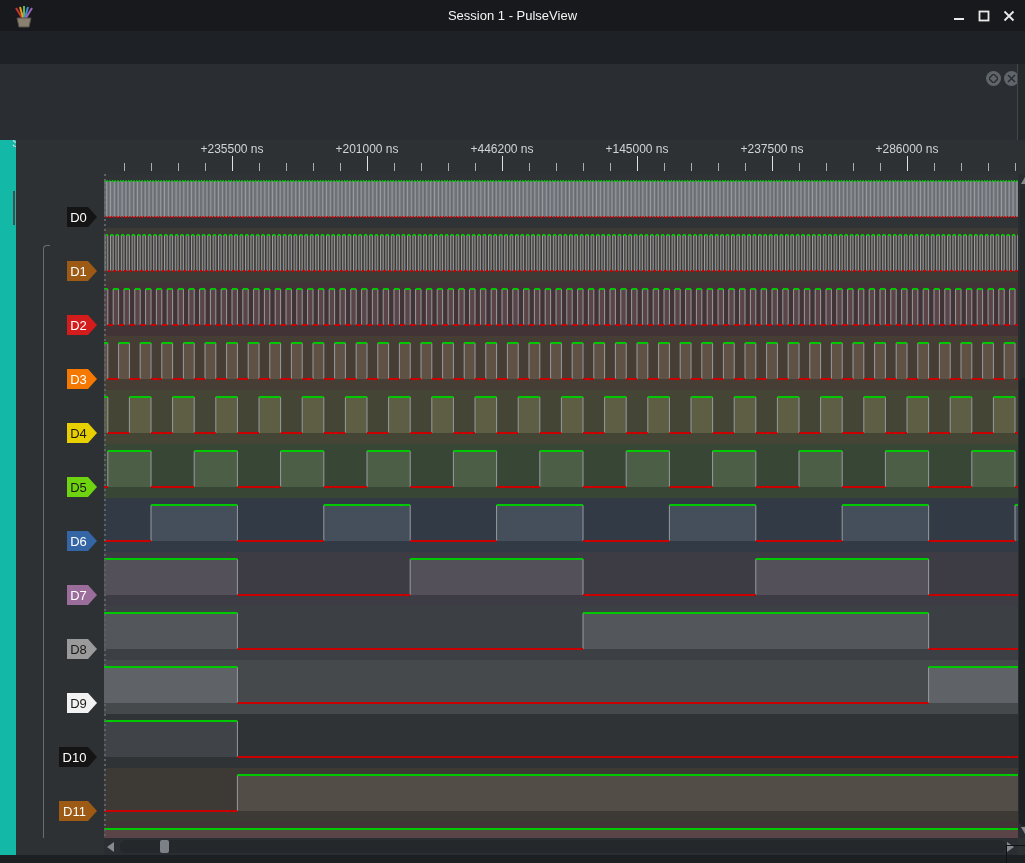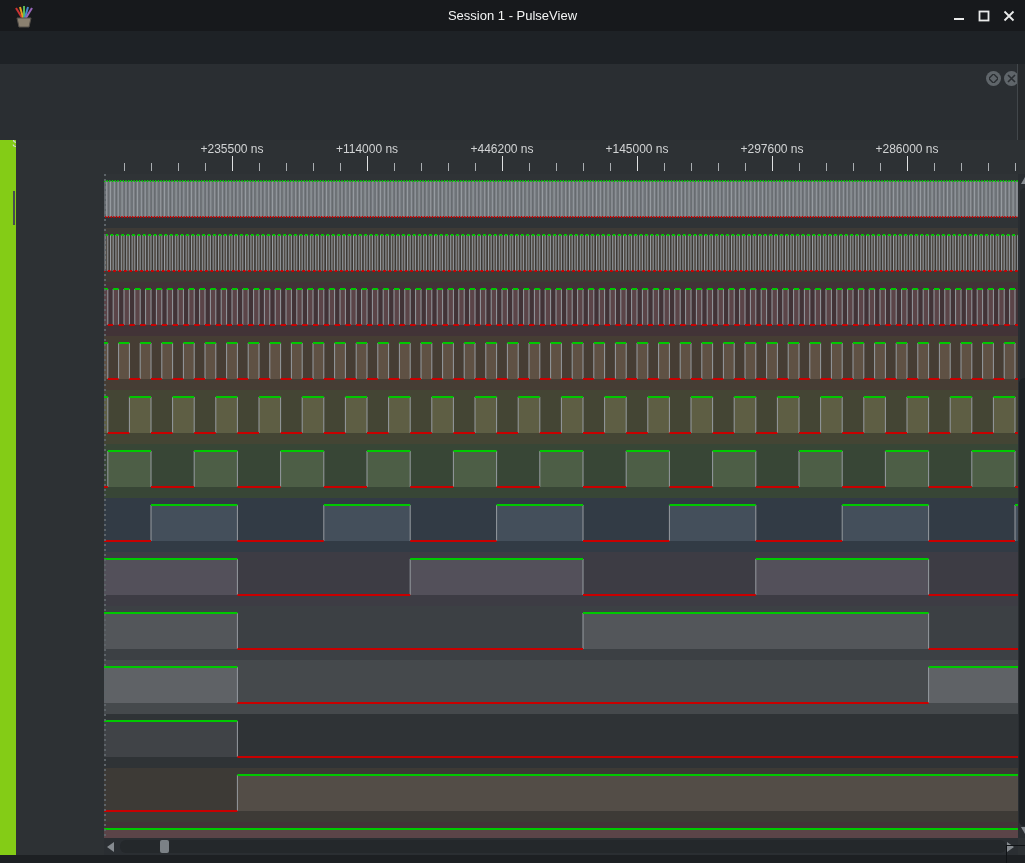--- a/index.html
+++ b/index.html
@@ -1,18 +1,18 @@
 <!DOCTYPE html>
 <html><head>
 <meta charset="utf-8">
 <style>
   * { margin:0; padding:0; box-sizing:border-box; }
   html,body { background:#1d2023; }
   body { font-family:"Liberation Sans", sans-serif; }
-  #app { position:relative; width:1025px; height:863px; background:#84cc16; overflow:hidden; }
+  #app { position:relative; width:1025px; height:863px; background:#14b8a6; overflow:hidden; }
   .abs { position:absolute; }
 
   
   .titlebar { left:0; top:0; width:1025px; height:31px; background:#17191c; }
   .title-text { left:0; right:0; top:8px; text-align:center; color:#f4f5f5; font-size:13px; }
   .winbtn { top:9px; width:16px; height:14px; display:flex; align-items:center; justify-content:center; }
 
   
   .tabbar { left:0; top:31px; width:1025px; height:33px; background:#1e2226; }
   .vsep { width:1px; background:#3c4146; }
@@ -237,24 +237,24 @@
     <svg class="abs" style="left:952px;top:102px" width="30" height="28" viewBox="0 0 30 28">
       <path d="M4 3 V23 H27" stroke="#15181a" stroke-width="2" fill="none"></path>
       <path d="M4 3 l-2.5 4 h5 z M27 23 l-4 -2.5 v5 z" fill="#15181a"></path>
       <text x="7" y="14" font-size="11" font-style="italic" fill="#cc1111" font-family="Liberation Serif, serif">f(x)</text>
     </svg>
   </div>
 
   <div class="abs view">
     <div id="ruler">
         <div class="ruler-label" style="left:216px">+235500 ns</div>
-        <div class="ruler-label" style="left:351px">+114000 ns</div>
+        <div class="ruler-label" style="left:351px">+201000 ns</div>
         <div class="ruler-label" style="left:486px">+446200 ns</div>
         <div class="ruler-label" style="left:621px">+145000 ns</div>
-        <div class="ruler-label" style="left:756px">+297600 ns</div>
+        <div class="ruler-label" style="left:756px">+237500 ns</div>
         <div class="ruler-label" style="left:891px">+286000 ns</div>
         <div class="tick minor" style="left:108px;top:23px;height:8px"></div>
         <div class="tick minor" style="left:135px;top:23px;height:8px"></div>
         <div class="tick minor" style="left:162px;top:23px;height:8px"></div>
         <div class="tick minor" style="left:189px;top:23px;height:8px"></div>
         <div class="tick" style="left:216px;top:16px;height:15px"></div>
         <div class="tick minor" style="left:243px;top:23px;height:8px"></div>
         <div class="tick minor" style="left:270px;top:23px;height:8px"></div>
         <div class="tick minor" style="left:297px;top:23px;height:8px"></div>
         <div class="tick minor" style="left:324px;top:23px;height:8px"></div>
@@ -277,20 +277,37 @@
         <div class="tick minor" style="left:783px;top:23px;height:8px"></div>
         <div class="tick minor" style="left:810px;top:23px;height:8px"></div>
         <div class="tick minor" style="left:837px;top:23px;height:8px"></div>
         <div class="tick minor" style="left:864px;top:23px;height:8px"></div>
         <div class="tick" style="left:891px;top:16px;height:15px"></div>
         <div class="tick minor" style="left:918px;top:23px;height:8px"></div>
         <div class="tick minor" style="left:945px;top:23px;height:8px"></div>
         <div class="tick minor" style="left:972px;top:23px;height:8px"></div>
         <div class="tick minor" style="left:999px;top:23px;height:8px"></div>
       </div>
+    <div class="gutter">
+      <div class="bracket"></div>
+      <div id="labels">
+          <div class="chtag" style="left: 51px; top: 33px; width: 30px; background: rgb(20, 20, 20); color: rgb(255, 255, 255); padding-right: 7px;">D0</div>
+          <div class="chtag" style="left: 51px; top: 87px; width: 30px; background: rgb(156, 90, 20); color: rgb(255, 255, 255); padding-right: 7px;">D1</div>
+          <div class="chtag" style="left: 51px; top: 141px; width: 30px; background: rgb(212, 28, 28); color: rgb(255, 255, 255); padding-right: 7px;">D2</div>
+          <div class="chtag" style="left: 51px; top: 195px; width: 30px; background: rgb(245, 121, 0); color: rgb(255, 255, 255); padding-right: 7px;">D3</div>
+          <div class="chtag" style="left: 51px; top: 249px; width: 30px; background: rgb(232, 208, 0); color: rgb(26, 26, 26); padding-right: 7px;">D4</div>
+          <div class="chtag" style="left: 51px; top: 303px; width: 30px; background: rgb(111, 212, 16); color: rgb(26, 26, 26); padding-right: 7px;">D5</div>
+          <div class="chtag" style="left: 51px; top: 357px; width: 30px; background: rgb(52, 101, 164); color: rgb(255, 255, 255); padding-right: 7px;">D6</div>
+          <div class="chtag" style="left: 51px; top: 411px; width: 30px; background: rgb(155, 109, 155); color: rgb(255, 255, 255); padding-right: 7px;">D7</div>
+          <div class="chtag" style="left: 51px; top: 465px; width: 30px; background: rgb(154, 154, 154); color: rgb(26, 26, 26); padding-right: 7px;">D8</div>
+          <div class="chtag" style="left: 51px; top: 519px; width: 30px; background: rgb(242, 242, 242); color: rgb(26, 26, 26); padding-right: 7px;">D9</div>
+          <div class="chtag" style="left: 43px; top: 573px; width: 38px; background: rgb(20, 20, 20); color: rgb(255, 255, 255); padding-right: 7px;">D10</div>
+          <div class="chtag" style="left: 43px; top: 627px; width: 38px; background: rgb(156, 90, 20); color: rgb(255, 255, 255); padding-right: 7px;">D11</div>
+        </div>
+    </div>
     <div class="wave-rows" id="rows">
         <div class="chrow" style="top: 0px; background: rgb(47, 51, 54);">
           <svg width="914" height="54">
             <path d="M0 7H1.1V43H0ZM2.45 7H3.8V43H2.45ZM5.15 7H6.5V43H5.15ZM7.85 7H9.2V43H7.85ZM10.55 7H11.9V43H10.55ZM13.25 7H14.6V43H13.25ZM15.95 7H17.3V43H15.95ZM18.65 7H20V43H18.65ZM21.35 7H22.7V43H21.35ZM24.05 7H25.4V43H24.05ZM26.75 7H28.1V43H26.75ZM29.45 7H30.8V43H29.45ZM32.15 7H33.5V43H32.15ZM34.85 7H36.2V43H34.85ZM37.55 7H38.9V43H37.55ZM40.25 7H41.6V43H40.25ZM42.95 7H44.3V43H42.95ZM45.65 7H47V43H45.65ZM48.35 7H49.7V43H48.35ZM51.05 7H52.4V43H51.05ZM53.75 7H55.1V43H53.75ZM56.45 7H57.8V43H56.45ZM59.15 7H60.5V43H59.15ZM61.85 7H63.2V43H61.85ZM64.55 7H65.9V43H64.55ZM67.25 7H68.6V43H67.25ZM69.95 7H71.3V43H69.95ZM72.65 7H74V43H72.65ZM75.35 7H76.7V43H75.35ZM78.05 7H79.4V43H78.05ZM80.75 7H82.1V43H80.75ZM83.45 7H84.8V43H83.45ZM86.15 7H87.5V43H86.15ZM88.85 7H90.2V43H88.85ZM91.55 7H92.9V43H91.55ZM94.25 7H95.6V43H94.25ZM96.95 7H98.3V43H96.95ZM99.65 7H101V43H99.65ZM102.35 7H103.7V43H102.35ZM105.05 7H106.4V43H105.05ZM107.75 7H109.1V43H107.75ZM110.45 7H111.8V43H110.45ZM113.15 7H114.5V43H113.15ZM115.85 7H117.2V43H115.85ZM118.55 7H119.9V43H118.55ZM121.25 7H122.6V43H121.25ZM123.95 7H125.3V43H123.95ZM126.65 7H128V43H126.65ZM129.35 7H130.7V43H129.35ZM132.05 7H133.4V43H132.05ZM134.75 7H136.1V43H134.75ZM137.45 7H138.8V43H137.45ZM140.15 7H141.5V43H140.15ZM142.85 7H144.2V43H142.85ZM145.55 7H146.9V43H145.55ZM148.25 7H149.6V43H148.25ZM150.95 7H152.3V43H150.95ZM153.65 7H155V43H153.65ZM156.35 7H157.7V43H156.35ZM159.05 7H160.4V43H159.05ZM161.75 7H163.1V43H161.75ZM164.45 7H165.8V43H164.45ZM167.15 7H168.5V43H167.15ZM169.85 7H171.2V43H169.85ZM172.55 7H173.9V43H172.55ZM175.25 7H176.6V43H175.25ZM177.95 7H179.3V43H177.95ZM180.65 7H182V43H180.65ZM183.35 7H184.7V43H183.35ZM186.05 7H187.4V43H186.05ZM188.75 7H190.1V43H188.75ZM191.45 7H192.8V43H191.45ZM194.15 7H195.5V43H194.15ZM196.85 7H198.2V43H196.85ZM199.55 7H200.9V43H199.55ZM202.25 7H203.6V43H202.25ZM204.95 7H206.3V43H204.95ZM207.65 7H209V43H207.65ZM210.35 7H211.7V43H210.35ZM213.05 7H214.4V43H213.05ZM215.75 7H217.1V43H215.75ZM218.45 7H219.8V43H218.45ZM221.15 7H222.5V43H221.15ZM223.85 7H225.2V43H223.85ZM226.55 7H227.9V43H226.55ZM229.25 7H230.6V43H229.25ZM231.95 7H233.3V43H231.95ZM234.65 7H236V43H234.65ZM237.35 7H238.7V43H237.35ZM240.05 7H241.4V43H240.05ZM242.75 7H244.1V43H242.75ZM245.45 7H246.8V43H245.45ZM248.15 7H249.5V43H248.15ZM250.85 7H252.2V43H250.85ZM253.55 7H254.9V43H253.55ZM256.25 7H257.6V43H256.25ZM258.95 7H260.3V43H258.95ZM261.65 7H263V43H261.65ZM264.35 7H265.7V43H264.35ZM267.05 7H268.4V43H267.05ZM269.75 7H271.1V43H269.75ZM272.45 7H273.8V43H272.45ZM275.15 7H276.5V43H275.15ZM277.85 7H279.2V43H277.85ZM280.55 7H281.9V43H280.55ZM283.25 7H284.6V43H283.25ZM285.95 7H287.3V43H285.95ZM288.65 7H290V43H288.65ZM291.35 7H292.7V43H291.35ZM294.05 7H295.4V43H294.05ZM296.75 7H298.1V43H296.75ZM299.45 7H300.8V43H299.45ZM302.15 7H303.5V43H302.15ZM304.85 7H306.2V43H304.85ZM307.55 7H308.9V43H307.55ZM310.25 7H311.6V43H310.25ZM312.95 7H314.3V43H312.95ZM315.65 7H317V43H315.65ZM318.35 7H319.7V43H318.35ZM321.05 7H322.4V43H321.05ZM323.75 7H325.1V43H323.75ZM326.45 7H327.8V43H326.45ZM329.15 7H330.5V43H329.15ZM331.85 7H333.2V43H331.85ZM334.55 7H335.9V43H334.55ZM337.25 7H338.6V43H337.25ZM339.95 7H341.3V43H339.95ZM342.65 7H344V43H342.65ZM345.35 7H346.7V43H345.35ZM348.05 7H349.4V43H348.05ZM350.75 7H352.1V43H350.75ZM353.45 7H354.8V43H353.45ZM356.15 7H357.5V43H356.15ZM358.85 7H360.2V43H358.85ZM361.55 7H362.9V43H361.55ZM364.25 7H365.6V43H364.25ZM366.95 7H368.3V43H366.95ZM369.65 7H371V43H369.65ZM372.35 7H373.7V43H372.35ZM375.05 7H376.4V43H375.05ZM377.75 7H379.1V43H377.75ZM380.45 7H381.8V43H380.45ZM383.15 7H384.5V43H383.15ZM385.85 7H387.2V43H385.85ZM388.55 7H389.9V43H388.55ZM391.25 7H392.6V43H391.25ZM393.95 7H395.3V43H393.95ZM396.65 7H398V43H396.65ZM399.35 7H400.7V43H399.35ZM402.05 7H403.4V43H402.05ZM404.75 7H406.1V43H404.75ZM407.45 7H408.8V43H407.45ZM410.15 7H411.5V43H410.15ZM412.85 7H414.2V43H412.85ZM415.55 7H416.9V43H415.55ZM418.25 7H419.6V43H418.25ZM420.95 7H422.3V43H420.95ZM423.65 7H425V43H423.65ZM426.35 7H427.7V43H426.35ZM429.05 7H430.4V43H429.05ZM431.75 7H433.1V43H431.75ZM434.45 7H435.8V43H434.45ZM437.15 7H438.5V43H437.15ZM439.85 7H441.2V43H439.85ZM442.55 7H443.9V43H442.55ZM445.25 7H446.6V43H445.25ZM447.95 7H449.3V43H447.95ZM450.65 7H452V43H450.65ZM453.35 7H454.7V43H453.35ZM456.05 7H457.4V43H456.05ZM458.75 7H460.1V43H458.75ZM461.45 7H462.8V43H461.45ZM464.15 7H465.5V43H464.15ZM466.85 7H468.2V43H466.85ZM469.55 7H470.9V43H469.55ZM472.25 7H473.6V43H472.25ZM474.95 7H476.3V43H474.95ZM477.65 7H479V43H477.65ZM480.35 7H481.7V43H480.35ZM483.05 7H484.4V43H483.05ZM485.75 7H487.1V43H485.75ZM488.45 7H489.8V43H488.45ZM491.15 7H492.5V43H491.15ZM493.85 7H495.2V43H493.85ZM496.55 7H497.9V43H496.55ZM499.25 7H500.6V43H499.25ZM501.95 7H503.3V43H501.95ZM504.65 7H506V43H504.65ZM507.35 7H508.7V43H507.35ZM510.05 7H511.4V43H510.05ZM512.75 7H514.1V43H512.75ZM515.45 7H516.8V43H515.45ZM518.15 7H519.5V43H518.15ZM520.85 7H522.2V43H520.85ZM523.55 7H524.9V43H523.55ZM526.25 7H527.6V43H526.25ZM528.95 7H530.3V43H528.95ZM531.65 7H533V43H531.65ZM534.35 7H535.7V43H534.35ZM537.05 7H538.4V43H537.05ZM539.75 7H541.1V43H539.75ZM542.45 7H543.8V43H542.45ZM545.15 7H546.5V43H545.15ZM547.85 7H549.2V43H547.85ZM550.55 7H551.9V43H550.55ZM553.25 7H554.6V43H553.25ZM555.95 7H557.3V43H555.95ZM558.65 7H560V43H558.65ZM561.35 7H562.7V43H561.35ZM564.05 7H565.4V43H564.05ZM566.75 7H568.1V43H566.75ZM569.45 7H570.8V43H569.45ZM572.15 7H573.5V43H572.15ZM574.85 7H576.2V43H574.85ZM577.55 7H578.9V43H577.55ZM580.25 7H581.6V43H580.25ZM582.95 7H584.3V43H582.95ZM585.65 7H587V43H585.65ZM588.35 7H589.7V43H588.35ZM591.05 7H592.4V43H591.05ZM593.75 7H595.1V43H593.75ZM596.45 7H597.8V43H596.45ZM599.15 7H600.5V43H599.15ZM601.85 7H603.2V43H601.85ZM604.55 7H605.9V43H604.55ZM607.25 7H608.6V43H607.25ZM609.95 7H611.3V43H609.95ZM612.65 7H614V43H612.65ZM615.35 7H616.7V43H615.35ZM618.05 7H619.4V43H618.05ZM620.75 7H622.1V43H620.75ZM623.45 7H624.8V43H623.45ZM626.15 7H627.5V43H626.15ZM628.85 7H630.2V43H628.85ZM631.55 7H632.9V43H631.55ZM634.25 7H635.6V43H634.25ZM636.95 7H638.3V43H636.95ZM639.65 7H641V43H639.65ZM642.35 7H643.7V43H642.35ZM645.05 7H646.4V43H645.05ZM647.75 7H649.1V43H647.75ZM650.45 7H651.8V43H650.45ZM653.15 7H654.5V43H653.15ZM655.85 7H657.2V43H655.85ZM658.55 7H659.9V43H658.55ZM661.25 7H662.6V43H661.25ZM663.95 7H665.3V43H663.95ZM666.65 7H668V43H666.65ZM669.35 7H670.7V43H669.35ZM672.05 7H673.4V43H672.05ZM674.75 7H676.1V43H674.75ZM677.45 7H678.8V43H677.45ZM680.15 7H681.5V43H680.15ZM682.85 7H684.2V43H682.85ZM685.55 7H686.9V43H685.55ZM688.25 7H689.6V43H688.25ZM690.95 7H692.3V43H690.95ZM693.65 7H695V43H693.65ZM696.35 7H697.7V43H696.35ZM699.05 7H700.4V43H699.05ZM701.75 7H703.1V43H701.75ZM704.45 7H705.8V43H704.45ZM707.15 7H708.5V43H707.15ZM709.85 7H711.2V43H709.85ZM712.55 7H713.9V43H712.55ZM715.25 7H716.6V43H715.25ZM717.95 7H719.3V43H717.95ZM720.65 7H722V43H720.65ZM723.35 7H724.7V43H723.35ZM726.05 7H727.4V43H726.05ZM728.75 7H730.1V43H728.75ZM731.45 7H732.8V43H731.45ZM734.15 7H735.5V43H734.15ZM736.85 7H738.2V43H736.85ZM739.55 7H740.9V43H739.55ZM742.25 7H743.6V43H742.25ZM744.95 7H746.3V43H744.95ZM747.65 7H749V43H747.65ZM750.35 7H751.7V43H750.35ZM753.05 7H754.4V43H753.05ZM755.75 7H757.1V43H755.75ZM758.45 7H759.8V43H758.45ZM761.15 7H762.5V43H761.15ZM763.85 7H765.2V43H763.85ZM766.55 7H767.9V43H766.55ZM769.25 7H770.6V43H769.25ZM771.95 7H773.3V43H771.95ZM774.65 7H776V43H774.65ZM777.35 7H778.7V43H777.35ZM780.05 7H781.4V43H780.05ZM782.75 7H784.1V43H782.75ZM785.45 7H786.8V43H785.45ZM788.15 7H789.5V43H788.15ZM790.85 7H792.2V43H790.85ZM793.55 7H794.9V43H793.55ZM796.25 7H797.6V43H796.25ZM798.95 7H800.3V43H798.95ZM801.65 7H803V43H801.65ZM804.35 7H805.7V43H804.35ZM807.05 7H808.4V43H807.05ZM809.75 7H811.1V43H809.75ZM812.45 7H813.8V43H812.45ZM815.15 7H816.5V43H815.15ZM817.85 7H819.2V43H817.85ZM820.55 7H821.9V43H820.55ZM823.25 7H824.6V43H823.25ZM825.95 7H827.3V43H825.95ZM828.65 7H830V43H828.65ZM831.35 7H832.7V43H831.35ZM834.05 7H835.4V43H834.05ZM836.75 7H838.1V43H836.75ZM839.45 7H840.8V43H839.45ZM842.15 7H843.5V43H842.15ZM844.85 7H846.2V43H844.85ZM847.55 7H848.9V43H847.55ZM850.25 7H851.6V43H850.25ZM852.95 7H854.3V43H852.95ZM855.65 7H857V43H855.65ZM858.35 7H859.7V43H858.35ZM861.05 7H862.4V43H861.05ZM863.75 7H865.1V43H863.75ZM866.45 7H867.8V43H866.45ZM869.15 7H870.5V43H869.15ZM871.85 7H873.2V43H871.85ZM874.55 7H875.9V43H874.55ZM877.25 7H878.6V43H877.25ZM879.95 7H881.3V43H879.95ZM882.65 7H884V43H882.65ZM885.35 7H886.7V43H885.35ZM888.05 7H889.4V43H888.05ZM890.75 7H892.1V43H890.75ZM893.45 7H894.8V43H893.45ZM896.15 7H897.5V43H896.15ZM898.85 7H900.2V43H898.85ZM901.55 7H902.9V43H901.55ZM904.25 7H905.6V43H904.25ZM906.95 7H908.3V43H906.95ZM909.65 7H911V43H909.65ZM912.35 7H913.7V43H912.35Z" fill="#404347"></path>
             <path d="M1.1 7V43M2.45 7V43M3.8 7V43M5.15 7V43M6.5 7V43M7.85 7V43M9.2 7V43M10.55 7V43M11.9 7V43M13.25 7V43M14.6 7V43M15.95 7V43M17.3 7V43M18.65 7V43M20 7V43M21.35 7V43M22.7 7V43M24.05 7V43M25.4 7V43M26.75 7V43M28.1 7V43M29.45 7V43M30.8 7V43M32.15 7V43M33.5 7V43M34.85 7V43M36.2 7V43M37.55 7V43M38.9 7V43M40.25 7V43M41.6 7V43M42.95 7V43M44.3 7V43M45.65 7V43M47 7V43M48.35 7V43M49.7 7V43M51.05 7V43M52.4 7V43M53.75 7V43M55.1 7V43M56.45 7V43M57.8 7V43M59.15 7V43M60.5 7V43M61.85 7V43M63.2 7V43M64.55 7V43M65.9 7V43M67.25 7V43M68.6 7V43M69.95 7V43M71.3 7V43M72.65 7V43M74 7V43M75.35 7V43M76.7 7V43M78.05 7V43M79.4 7V43M80.75 7V43M82.1 7V43M83.45 7V43M84.8 7V43M86.15 7V43M87.5 7V43M88.85 7V43M90.2 7V43M91.55 7V43M92.9 7V43M94.25 7V43M95.6 7V43M96.95 7V43M98.3 7V43M99.65 7V43M101 7V43M102.35 7V43M103.7 7V43M105.05 7V43M106.4 7V43M107.75 7V43M109.1 7V43M110.45 7V43M111.8 7V43M113.15 7V43M114.5 7V43M115.85 7V43M117.2 7V43M118.55 7V43M119.9 7V43M121.25 7V43M122.6 7V43M123.95 7V43M125.3 7V43M126.65 7V43M128 7V43M129.35 7V43M130.7 7V43M132.05 7V43M133.4 7V43M134.75 7V43M136.1 7V43M137.45 7V43M138.8 7V43M140.15 7V43M141.5 7V43M142.85 7V43M144.2 7V43M145.55 7V43M146.9 7V43M148.25 7V43M149.6 7V43M150.95 7V43M152.3 7V43M153.65 7V43M155 7V43M156.35 7V43M157.7 7V43M159.05 7V43M160.4 7V43M161.75 7V43M163.1 7V43M164.45 7V43M165.8 7V43M167.15 7V43M168.5 7V43M169.85 7V43M171.2 7V43M172.55 7V43M173.9 7V43M175.25 7V43M176.6 7V43M177.95 7V43M179.3 7V43M180.65 7V43M182 7V43M183.35 7V43M184.7 7V43M186.05 7V43M187.4 7V43M188.75 7V43M190.1 7V43M191.45 7V43M192.8 7V43M194.15 7V43M195.5 7V43M196.85 7V43M198.2 7V43M199.55 7V43M200.9 7V43M202.25 7V43M203.6 7V43M204.95 7V43M206.3 7V43M207.65 7V43M209 7V43M210.35 7V43M211.7 7V43M213.05 7V43M214.4 7V43M215.75 7V43M217.1 7V43M218.45 7V43M219.8 7V43M221.15 7V43M222.5 7V43M223.85 7V43M225.2 7V43M226.55 7V43M227.9 7V43M229.25 7V43M230.6 7V43M231.95 7V43M233.3 7V43M234.65 7V43M236 7V43M237.35 7V43M238.7 7V43M240.05 7V43M241.4 7V43M242.75 7V43M244.1 7V43M245.45 7V43M246.8 7V43M248.15 7V43M249.5 7V43M250.85 7V43M252.2 7V43M253.55 7V43M254.9 7V43M256.25 7V43M257.6 7V43M258.95 7V43M260.3 7V43M261.65 7V43M263 7V43M264.35 7V43M265.7 7V43M267.05 7V43M268.4 7V43M269.75 7V43M271.1 7V43M272.45 7V43M273.8 7V43M275.15 7V43M276.5 7V43M277.85 7V43M279.2 7V43M280.55 7V43M281.9 7V43M283.25 7V43M284.6 7V43M285.95 7V43M287.3 7V43M288.65 7V43M290 7V43M291.35 7V43M292.7 7V43M294.05 7V43M295.4 7V43M296.75 7V43M298.1 7V43M299.45 7V43M300.8 7V43M302.15 7V43M303.5 7V43M304.85 7V43M306.2 7V43M307.55 7V43M308.9 7V43M310.25 7V43M311.6 7V43M312.95 7V43M314.3 7V43M315.65 7V43M317 7V43M318.35 7V43M319.7 7V43M321.05 7V43M322.4 7V43M323.75 7V43M325.1 7V43M326.45 7V43M327.8 7V43M329.15 7V43M330.5 7V43M331.85 7V43M333.2 7V43M334.55 7V43M335.9 7V43M337.25 7V43M338.6 7V43M339.95 7V43M341.3 7V43M342.65 7V43M344 7V43M345.35 7V43M346.7 7V43M348.05 7V43M349.4 7V43M350.75 7V43M352.1 7V43M353.45 7V43M354.8 7V43M356.15 7V43M357.5 7V43M358.85 7V43M360.2 7V43M361.55 7V43M362.9 7V43M364.25 7V43M365.6 7V43M366.95 7V43M368.3 7V43M369.65 7V43M371 7V43M372.35 7V43M373.7 7V43M375.05 7V43M376.4 7V43M377.75 7V43M379.1 7V43M380.45 7V43M381.8 7V43M383.15 7V43M384.5 7V43M385.85 7V43M387.2 7V43M388.55 7V43M389.9 7V43M391.25 7V43M392.6 7V43M393.95 7V43M395.3 7V43M396.65 7V43M398 7V43M399.35 7V43M400.7 7V43M402.05 7V43M403.4 7V43M404.75 7V43M406.1 7V43M407.45 7V43M408.8 7V43M410.15 7V43M411.5 7V43M412.85 7V43M414.2 7V43M415.55 7V43M416.9 7V43M418.25 7V43M419.6 7V43M420.95 7V43M422.3 7V43M423.65 7V43M425 7V43M426.35 7V43M427.7 7V43M429.05 7V43M430.4 7V43M431.75 7V43M433.1 7V43M434.45 7V43M435.8 7V43M437.15 7V43M438.5 7V43M439.85 7V43M441.2 7V43M442.55 7V43M443.9 7V43M445.25 7V43M446.6 7V43M447.95 7V43M449.3 7V43M450.65 7V43M452 7V43M453.35 7V43M454.7 7V43M456.05 7V43M457.4 7V43M458.75 7V43M460.1 7V43M461.45 7V43M462.8 7V43M464.15 7V43M465.5 7V43M466.85 7V43M468.2 7V43M469.55 7V43M470.9 7V43M472.25 7V43M473.6 7V43M474.95 7V43M476.3 7V43M477.65 7V43M479 7V43M480.35 7V43M481.7 7V43M483.05 7V43M484.4 7V43M485.75 7V43M487.1 7V43M488.45 7V43M489.8 7V43M491.15 7V43M492.5 7V43M493.85 7V43M495.2 7V43M496.55 7V43M497.9 7V43M499.25 7V43M500.6 7V43M501.95 7V43M503.3 7V43M504.65 7V43M506 7V43M507.35 7V43M508.7 7V43M510.05 7V43M511.4 7V43M512.75 7V43M514.1 7V43M515.45 7V43M516.8 7V43M518.15 7V43M519.5 7V43M520.85 7V43M522.2 7V43M523.55 7V43M524.9 7V43M526.25 7V43M527.6 7V43M528.95 7V43M530.3 7V43M531.65 7V43M533 7V43M534.35 7V43M535.7 7V43M537.05 7V43M538.4 7V43M539.75 7V43M541.1 7V43M542.45 7V43M543.8 7V43M545.15 7V43M546.5 7V43M547.85 7V43M549.2 7V43M550.55 7V43M551.9 7V43M553.25 7V43M554.6 7V43M555.95 7V43M557.3 7V43M558.65 7V43M560 7V43M561.35 7V43M562.7 7V43M564.05 7V43M565.4 7V43M566.75 7V43M568.1 7V43M569.45 7V43M570.8 7V43M572.15 7V43M573.5 7V43M574.85 7V43M576.2 7V43M577.55 7V43M578.9 7V43M580.25 7V43M581.6 7V43M582.95 7V43M584.3 7V43M585.65 7V43M587 7V43M588.35 7V43M589.7 7V43M591.05 7V43M592.4 7V43M593.75 7V43M595.1 7V43M596.45 7V43M597.8 7V43M599.15 7V43M600.5 7V43M601.85 7V43M603.2 7V43M604.55 7V43M605.9 7V43M607.25 7V43M608.6 7V43M609.95 7V43M611.3 7V43M612.65 7V43M614 7V43M615.35 7V43M616.7 7V43M618.05 7V43M619.4 7V43M620.75 7V43M622.1 7V43M623.45 7V43M624.8 7V43M626.15 7V43M627.5 7V43M628.85 7V43M630.2 7V43M631.55 7V43M632.9 7V43M634.25 7V43M635.6 7V43M636.95 7V43M638.3 7V43M639.65 7V43M641 7V43M642.35 7V43M643.7 7V43M645.05 7V43M646.4 7V43M647.75 7V43M649.1 7V43M650.45 7V43M651.8 7V43M653.15 7V43M654.5 7V43M655.85 7V43M657.2 7V43M658.55 7V43M659.9 7V43M661.25 7V43M662.6 7V43M663.95 7V43M665.3 7V43M666.65 7V43M668 7V43M669.35 7V43M670.7 7V43M672.05 7V43M673.4 7V43M674.75 7V43M676.1 7V43M677.45 7V43M678.8 7V43M680.15 7V43M681.5 7V43M682.85 7V43M684.2 7V43M685.55 7V43M686.9 7V43M688.25 7V43M689.6 7V43M690.95 7V43M692.3 7V43M693.65 7V43M695 7V43M696.35 7V43M697.7 7V43M699.05 7V43M700.4 7V43M701.75 7V43M703.1 7V43M704.45 7V43M705.8 7V43M707.15 7V43M708.5 7V43M709.85 7V43M711.2 7V43M712.55 7V43M713.9 7V43M715.25 7V43M716.6 7V43M717.95 7V43M719.3 7V43M720.65 7V43M722 7V43M723.35 7V43M724.7 7V43M726.05 7V43M727.4 7V43M728.75 7V43M730.1 7V43M731.45 7V43M732.8 7V43M734.15 7V43M735.5 7V43M736.85 7V43M738.2 7V43M739.55 7V43M740.9 7V43M742.25 7V43M743.6 7V43M744.95 7V43M746.3 7V43M747.65 7V43M749 7V43M750.35 7V43M751.7 7V43M753.05 7V43M754.4 7V43M755.75 7V43M757.1 7V43M758.45 7V43M759.8 7V43M761.15 7V43M762.5 7V43M763.85 7V43M765.2 7V43M766.55 7V43M767.9 7V43M769.25 7V43M770.6 7V43M771.95 7V43M773.3 7V43M774.65 7V43M776 7V43M777.35 7V43M778.7 7V43M780.05 7V43M781.4 7V43M782.75 7V43M784.1 7V43M785.45 7V43M786.8 7V43M788.15 7V43M789.5 7V43M790.85 7V43M792.2 7V43M793.55 7V43M794.9 7V43M796.25 7V43M797.6 7V43M798.95 7V43M800.3 7V43M801.65 7V43M803 7V43M804.35 7V43M805.7 7V43M807.05 7V43M808.4 7V43M809.75 7V43M811.1 7V43M812.45 7V43M813.8 7V43M815.15 7V43M816.5 7V43M817.85 7V43M819.2 7V43M820.55 7V43M821.9 7V43M823.25 7V43M824.6 7V43M825.95 7V43M827.3 7V43M828.65 7V43M830 7V43M831.35 7V43M832.7 7V43M834.05 7V43M835.4 7V43M836.75 7V43M838.1 7V43M839.45 7V43M840.8 7V43M842.15 7V43M843.5 7V43M844.85 7V43M846.2 7V43M847.55 7V43M848.9 7V43M850.25 7V43M851.6 7V43M852.95 7V43M854.3 7V43M855.65 7V43M857 7V43M858.35 7V43M859.7 7V43M861.05 7V43M862.4 7V43M863.75 7V43M865.1 7V43M866.45 7V43M867.8 7V43M869.15 7V43M870.5 7V43M871.85 7V43M873.2 7V43M874.55 7V43M875.9 7V43M877.25 7V43M878.6 7V43M879.95 7V43M881.3 7V43M882.65 7V43M884 7V43M885.35 7V43M886.7 7V43M888.05 7V43M889.4 7V43M890.75 7V43M892.1 7V43M893.45 7V43M894.8 7V43M896.15 7V43M897.5 7V43M898.85 7V43M900.2 7V43M901.55 7V43M902.9 7V43M904.25 7V43M905.6 7V43M906.95 7V43M908.3 7V43M909.65 7V43M911 7V43M912.35 7V43M913.7 7V43" stroke="#969ba0" stroke-width="1" fill="none"></path>
             <path d="M1.1 43H2.45M3.8 43H5.15M6.5 43H7.85M9.2 43H10.55M11.9 43H13.25M14.6 43H15.95M17.3 43H18.65M20 43H21.35M22.7 43H24.05M25.4 43H26.75M28.1 43H29.45M30.8 43H32.15M33.5 43H34.85M36.2 43H37.55M38.9 43H40.25M41.6 43H42.95M44.3 43H45.65M47 43H48.35M49.7 43H51.05M52.4 43H53.75M55.1 43H56.45M57.8 43H59.15M60.5 43H61.85M63.2 43H64.55M65.9 43H67.25M68.6 43H69.95M71.3 43H72.65M74 43H75.35M76.7 43H78.05M79.4 43H80.75M82.1 43H83.45M84.8 43H86.15M87.5 43H88.85M90.2 43H91.55M92.9 43H94.25M95.6 43H96.95M98.3 43H99.65M101 43H102.35M103.7 43H105.05M106.4 43H107.75M109.1 43H110.45M111.8 43H113.15M114.5 43H115.85M117.2 43H118.55M119.9 43H121.25M122.6 43H123.95M125.3 43H126.65M128 43H129.35M130.7 43H132.05M133.4 43H134.75M136.1 43H137.45M138.8 43H140.15M141.5 43H142.85M144.2 43H145.55M146.9 43H148.25M149.6 43H150.95M152.3 43H153.65M155 43H156.35M157.7 43H159.05M160.4 43H161.75M163.1 43H164.45M165.8 43H167.15M168.5 43H169.85M171.2 43H172.55M173.9 43H175.25M176.6 43H177.95M179.3 43H180.65M182 43H183.35M184.7 43H186.05M187.4 43H188.75M190.1 43H191.45M192.8 43H194.15M195.5 43H196.85M198.2 43H199.55M200.9 43H202.25M203.6 43H204.95M206.3 43H207.65M209 43H210.35M211.7 43H213.05M214.4 43H215.75M217.1 43H218.45M219.8 43H221.15M222.5 43H223.85M225.2 43H226.55M227.9 43H229.25M230.6 43H231.95M233.3 43H234.65M236 43H237.35M238.7 43H240.05M241.4 43H242.75M244.1 43H245.45M246.8 43H248.15M249.5 43H250.85M252.2 43H253.55M254.9 43H256.25M257.6 43H258.95M260.3 43H261.65M263 43H264.35M265.7 43H267.05M268.4 43H269.75M271.1 43H272.45M273.8 43H275.15M276.5 43H277.85M279.2 43H280.55M281.9 43H283.25M284.6 43H285.95M287.3 43H288.65M290 43H291.35M292.7 43H294.05M295.4 43H296.75M298.1 43H299.45M300.8 43H302.15M303.5 43H304.85M306.2 43H307.55M308.9 43H310.25M311.6 43H312.95M314.3 43H315.65M317 43H318.35M319.7 43H321.05M322.4 43H323.75M325.1 43H326.45M327.8 43H329.15M330.5 43H331.85M333.2 43H334.55M335.9 43H337.25M338.6 43H339.95M341.3 43H342.65M344 43H345.35M346.7 43H348.05M349.4 43H350.75M352.1 43H353.45M354.8 43H356.15M357.5 43H358.85M360.2 43H361.55M362.9 43H364.25M365.6 43H366.95M368.3 43H369.65M371 43H372.35M373.7 43H375.05M376.4 43H377.75M379.1 43H380.45M381.8 43H383.15M384.5 43H385.85M387.2 43H388.55M389.9 43H391.25M392.6 43H393.95M395.3 43H396.65M398 43H399.35M400.7 43H402.05M403.4 43H404.75M406.1 43H407.45M408.8 43H410.15M411.5 43H412.85M414.2 43H415.55M416.9 43H418.25M419.6 43H420.95M422.3 43H423.65M425 43H426.35M427.7 43H429.05M430.4 43H431.75M433.1 43H434.45M435.8 43H437.15M438.5 43H439.85M441.2 43H442.55M443.9 43H445.25M446.6 43H447.95M449.3 43H450.65M452 43H453.35M454.7 43H456.05M457.4 43H458.75M460.1 43H461.45M462.8 43H464.15M465.5 43H466.85M468.2 43H469.55M470.9 43H472.25M473.6 43H474.95M476.3 43H477.65M479 43H480.35M481.7 43H483.05M484.4 43H485.75M487.1 43H488.45M489.8 43H491.15M492.5 43H493.85M495.2 43H496.55M497.9 43H499.25M500.6 43H501.95M503.3 43H504.65M506 43H507.35M508.7 43H510.05M511.4 43H512.75M514.1 43H515.45M516.8 43H518.15M519.5 43H520.85M522.2 43H523.55M524.9 43H526.25M527.6 43H528.95M530.3 43H531.65M533 43H534.35M535.7 43H537.05M538.4 43H539.75M541.1 43H542.45M543.8 43H545.15M546.5 43H547.85M549.2 43H550.55M551.9 43H553.25M554.6 43H555.95M557.3 43H558.65M560 43H561.35M562.7 43H564.05M565.4 43H566.75M568.1 43H569.45M570.8 43H572.15M573.5 43H574.85M576.2 43H577.55M578.9 43H580.25M581.6 43H582.95M584.3 43H585.65M587 43H588.35M589.7 43H591.05M592.4 43H593.75M595.1 43H596.45M597.8 43H599.15M600.5 43H601.85M603.2 43H604.55M605.9 43H607.25M608.6 43H609.95M611.3 43H612.65M614 43H615.35M616.7 43H618.05M619.4 43H620.75M622.1 43H623.45M624.8 43H626.15M627.5 43H628.85M630.2 43H631.55M632.9 43H634.25M635.6 43H636.95M638.3 43H639.65M641 43H642.35M643.7 43H645.05M646.4 43H647.75M649.1 43H650.45M651.8 43H653.15M654.5 43H655.85M657.2 43H658.55M659.9 43H661.25M662.6 43H663.95M665.3 43H666.65M668 43H669.35M670.7 43H672.05M673.4 43H674.75M676.1 43H677.45M678.8 43H680.15M681.5 43H682.85M684.2 43H685.55M686.9 43H688.25M689.6 43H690.95M692.3 43H693.65M695 43H696.35M697.7 43H699.05M700.4 43H701.75M703.1 43H704.45M705.8 43H707.15M708.5 43H709.85M711.2 43H712.55M713.9 43H715.25M716.6 43H717.95M719.3 43H720.65M722 43H723.35M724.7 43H726.05M727.4 43H728.75M730.1 43H731.45M732.8 43H734.15M735.5 43H736.85M738.2 43H739.55M740.9 43H742.25M743.6 43H744.95M746.3 43H747.65M749 43H750.35M751.7 43H753.05M754.4 43H755.75M757.1 43H758.45M759.8 43H761.15M762.5 43H763.85M765.2 43H766.55M767.9 43H769.25M770.6 43H771.95M773.3 43H774.65M776 43H777.35M778.7 43H780.05M781.4 43H782.75M784.1 43H785.45M786.8 43H788.15M789.5 43H790.85M792.2 43H793.55M794.9 43H796.25M797.6 43H798.95M800.3 43H801.65M803 43H804.35M805.7 43H807.05M808.4 43H809.75M811.1 43H812.45M813.8 43H815.15M816.5 43H817.85M819.2 43H820.55M821.9 43H823.25M824.6 43H825.95M827.3 43H828.65M830 43H831.35M832.7 43H834.05M835.4 43H836.75M838.1 43H839.45M840.8 43H842.15M843.5 43H844.85M846.2 43H847.55M848.9 43H850.25M851.6 43H852.95M854.3 43H855.65M857 43H858.35M859.7 43H861.05M862.4 43H863.75M865.1 43H866.45M867.8 43H869.15M870.5 43H871.85M873.2 43H874.55M875.9 43H877.25M878.6 43H879.95M881.3 43H882.65M884 43H885.35M886.7 43H888.05M889.4 43H890.75M892.1 43H893.45M894.8 43H896.15M897.5 43H898.85M900.2 43H901.55M902.9 43H904.25M905.6 43H906.95M908.3 43H909.65M911 43H912.35M913.7 43H914" stroke="#c80000" stroke-width="2" fill="none"></path>
             <path d="M0 7H1.1M2.45 7H3.8M5.15 7H6.5M7.85 7H9.2M10.55 7H11.9M13.25 7H14.6M15.95 7H17.3M18.65 7H20M21.35 7H22.7M24.05 7H25.4M26.75 7H28.1M29.45 7H30.8M32.15 7H33.5M34.85 7H36.2M37.55 7H38.9M40.25 7H41.6M42.95 7H44.3M45.65 7H47M48.35 7H49.7M51.05 7H52.4M53.75 7H55.1M56.45 7H57.8M59.15 7H60.5M61.85 7H63.2M64.55 7H65.9M67.25 7H68.6M69.95 7H71.3M72.65 7H74M75.35 7H76.7M78.05 7H79.4M80.75 7H82.1M83.45 7H84.8M86.15 7H87.5M88.85 7H90.2M91.55 7H92.9M94.25 7H95.6M96.95 7H98.3M99.65 7H101M102.35 7H103.7M105.05 7H106.4M107.75 7H109.1M110.45 7H111.8M113.15 7H114.5M115.85 7H117.2M118.55 7H119.9M121.25 7H122.6M123.95 7H125.3M126.65 7H128M129.35 7H130.7M132.05 7H133.4M134.75 7H136.1M137.45 7H138.8M140.15 7H141.5M142.85 7H144.2M145.55 7H146.9M148.25 7H149.6M150.95 7H152.3M153.65 7H155M156.35 7H157.7M159.05 7H160.4M161.75 7H163.1M164.45 7H165.8M167.15 7H168.5M169.85 7H171.2M172.55 7H173.9M175.25 7H176.6M177.95 7H179.3M180.65 7H182M183.35 7H184.7M186.05 7H187.4M188.75 7H190.1M191.45 7H192.8M194.15 7H195.5M196.85 7H198.2M199.55 7H200.9M202.25 7H203.6M204.95 7H206.3M207.65 7H209M210.35 7H211.7M213.05 7H214.4M215.75 7H217.1M218.45 7H219.8M221.15 7H222.5M223.85 7H225.2M226.55 7H227.9M229.25 7H230.6M231.95 7H233.3M234.65 7H236M237.35 7H238.7M240.05 7H241.4M242.75 7H244.1M245.45 7H246.8M248.15 7H249.5M250.85 7H252.2M253.55 7H254.9M256.25 7H257.6M258.95 7H260.3M261.65 7H263M264.35 7H265.7M267.05 7H268.4M269.75 7H271.1M272.45 7H273.8M275.15 7H276.5M277.85 7H279.2M280.55 7H281.9M283.25 7H284.6M285.95 7H287.3M288.65 7H290M291.35 7H292.7M294.05 7H295.4M296.75 7H298.1M299.45 7H300.8M302.15 7H303.5M304.85 7H306.2M307.55 7H308.9M310.25 7H311.6M312.95 7H314.3M315.65 7H317M318.35 7H319.7M321.05 7H322.4M323.75 7H325.1M326.45 7H327.8M329.15 7H330.5M331.85 7H333.2M334.55 7H335.9M337.25 7H338.6M339.95 7H341.3M342.65 7H344M345.35 7H346.7M348.05 7H349.4M350.75 7H352.1M353.45 7H354.8M356.15 7H357.5M358.85 7H360.2M361.55 7H362.9M364.25 7H365.6M366.95 7H368.3M369.65 7H371M372.35 7H373.7M375.05 7H376.4M377.75 7H379.1M380.45 7H381.8M383.15 7H384.5M385.85 7H387.2M388.55 7H389.9M391.25 7H392.6M393.95 7H395.3M396.65 7H398M399.35 7H400.7M402.05 7H403.4M404.75 7H406.1M407.45 7H408.8M410.15 7H411.5M412.85 7H414.2M415.55 7H416.9M418.25 7H419.6M420.95 7H422.3M423.65 7H425M426.35 7H427.7M429.05 7H430.4M431.75 7H433.1M434.45 7H435.8M437.15 7H438.5M439.85 7H441.2M442.55 7H443.9M445.25 7H446.6M447.95 7H449.3M450.65 7H452M453.35 7H454.7M456.05 7H457.4M458.75 7H460.1M461.45 7H462.8M464.15 7H465.5M466.85 7H468.2M469.55 7H470.9M472.25 7H473.6M474.95 7H476.3M477.65 7H479M480.35 7H481.7M483.05 7H484.4M485.75 7H487.1M488.45 7H489.8M491.15 7H492.5M493.85 7H495.2M496.55 7H497.9M499.25 7H500.6M501.95 7H503.3M504.65 7H506M507.35 7H508.7M510.05 7H511.4M512.75 7H514.1M515.45 7H516.8M518.15 7H519.5M520.85 7H522.2M523.55 7H524.9M526.25 7H527.6M528.95 7H530.3M531.65 7H533M534.35 7H535.7M537.05 7H538.4M539.75 7H541.1M542.45 7H543.8M545.15 7H546.5M547.85 7H549.2M550.55 7H551.9M553.25 7H554.6M555.95 7H557.3M558.65 7H560M561.35 7H562.7M564.05 7H565.4M566.75 7H568.1M569.45 7H570.8M572.15 7H573.5M574.85 7H576.2M577.55 7H578.9M580.25 7H581.6M582.95 7H584.3M585.65 7H587M588.35 7H589.7M591.05 7H592.4M593.75 7H595.1M596.45 7H597.8M599.15 7H600.5M601.85 7H603.2M604.55 7H605.9M607.25 7H608.6M609.95 7H611.3M612.65 7H614M615.35 7H616.7M618.05 7H619.4M620.75 7H622.1M623.45 7H624.8M626.15 7H627.5M628.85 7H630.2M631.55 7H632.9M634.25 7H635.6M636.95 7H638.3M639.65 7H641M642.35 7H643.7M645.05 7H646.4M647.75 7H649.1M650.45 7H651.8M653.15 7H654.5M655.85 7H657.2M658.55 7H659.9M661.25 7H662.6M663.95 7H665.3M666.65 7H668M669.35 7H670.7M672.05 7H673.4M674.75 7H676.1M677.45 7H678.8M680.15 7H681.5M682.85 7H684.2M685.55 7H686.9M688.25 7H689.6M690.95 7H692.3M693.65 7H695M696.35 7H697.7M699.05 7H700.4M701.75 7H703.1M704.45 7H705.8M707.15 7H708.5M709.85 7H711.2M712.55 7H713.9M715.25 7H716.6M717.95 7H719.3M720.65 7H722M723.35 7H724.7M726.05 7H727.4M728.75 7H730.1M731.45 7H732.8M734.15 7H735.5M736.85 7H738.2M739.55 7H740.9M742.25 7H743.6M744.95 7H746.3M747.65 7H749M750.35 7H751.7M753.05 7H754.4M755.75 7H757.1M758.45 7H759.8M761.15 7H762.5M763.85 7H765.2M766.55 7H767.9M769.25 7H770.6M771.95 7H773.3M774.65 7H776M777.35 7H778.7M780.05 7H781.4M782.75 7H784.1M785.45 7H786.8M788.15 7H789.5M790.85 7H792.2M793.55 7H794.9M796.25 7H797.6M798.95 7H800.3M801.65 7H803M804.35 7H805.7M807.05 7H808.4M809.75 7H811.1M812.45 7H813.8M815.15 7H816.5M817.85 7H819.2M820.55 7H821.9M823.25 7H824.6M825.95 7H827.3M828.65 7H830M831.35 7H832.7M834.05 7H835.4M836.75 7H838.1M839.45 7H840.8M842.15 7H843.5M844.85 7H846.2M847.55 7H848.9M850.25 7H851.6M852.95 7H854.3M855.65 7H857M858.35 7H859.7M861.05 7H862.4M863.75 7H865.1M866.45 7H867.8M869.15 7H870.5M871.85 7H873.2M874.55 7H875.9M877.25 7H878.6M879.95 7H881.3M882.65 7H884M885.35 7H886.7M888.05 7H889.4M890.75 7H892.1M893.45 7H894.8M896.15 7H897.5M898.85 7H900.2M901.55 7H902.9M904.25 7H905.6M906.95 7H908.3M909.65 7H911M912.35 7H913.7" stroke="#00c800" stroke-width="2" fill="none"></path>
           </svg>
         </div>
         <div class="chrow" style="top: 54px; background: rgb(61, 58, 54);">

